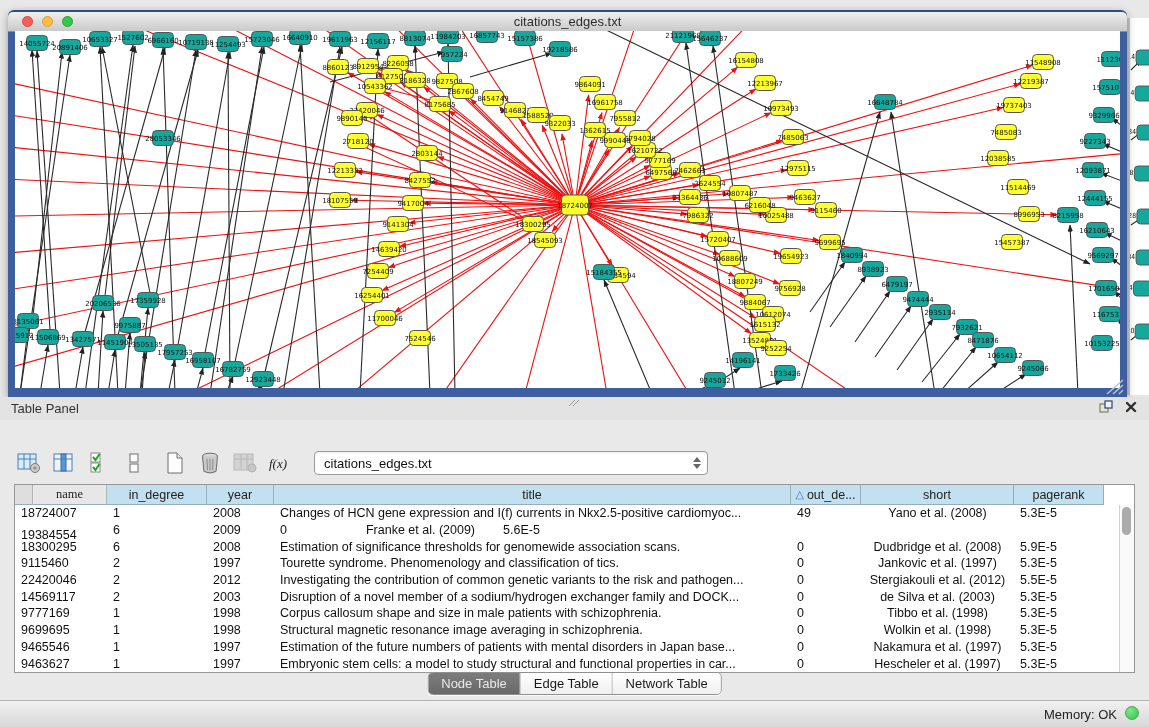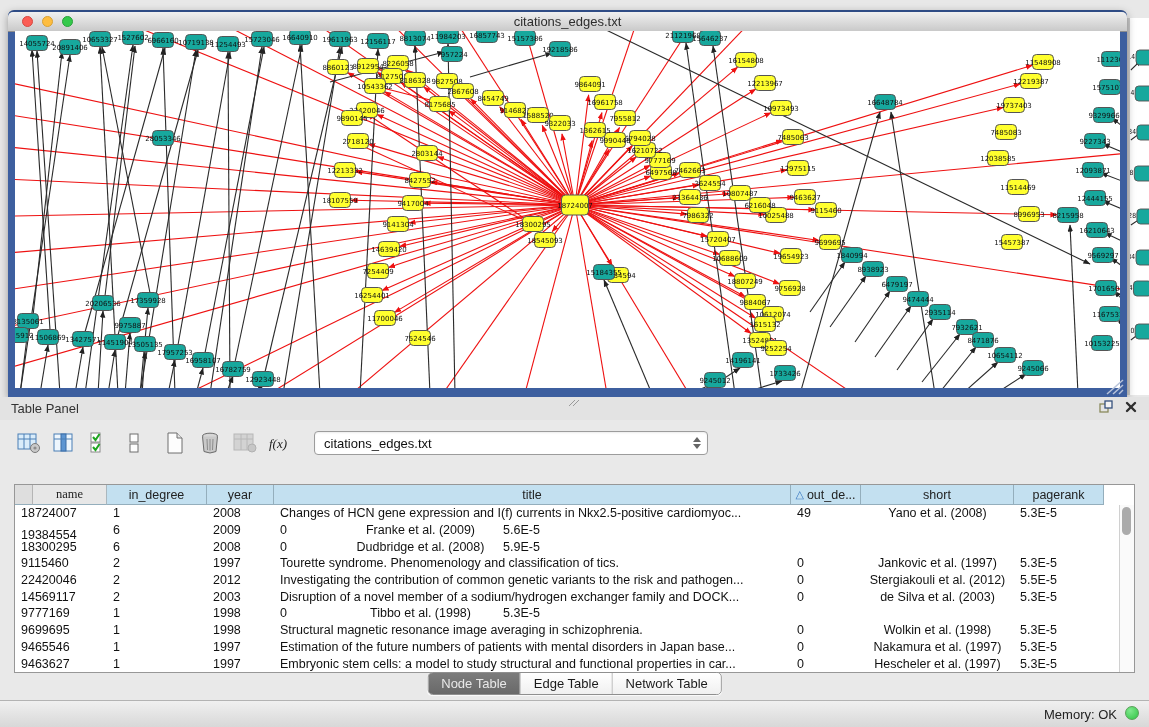--- a/index.html
+++ b/index.html
@@ -24,21 +24,21 @@
   
   .bg-window{position:absolute;left:1127px;top:18px;width:22px;height:377px;
     background:#fff;border-left:3px solid #c9c9c9;}
   
   .panel-header{position:absolute;left:0;top:397px;width:1149px;height:23px;
     background:#e3e3e3;border-bottom:1px solid #c6c6c6;}
   .panel-header .ptitle{position:absolute;left:11px;top:4px;font-size:13px;color:#333;}
   .panel-header .hicons{position:absolute;right:12px;top:3px;display:flex;gap:12px;align-items:center;}
   .divider-grip{position:absolute;left:568px;top:399px;}
   .panel-body{position:absolute;left:0;top:420px;width:1149px;height:280px;background:#e9e9e9;}
-  .toolbar{position:absolute;left:16px;top:8px;height:30px;display:flex;align-items:center;gap:9px;}
+  .toolbar{position:absolute;left:16px;top:28px;height:30px;display:flex;align-items:center;gap:9px;}
   .tool{width:26px;height:26px;display:flex;align-items:center;justify-content:center;cursor:default;}
   .combobox{margin-left:12px;width:392px;height:22px;background:#fff;border:1px solid #9c9c9c;
     border-radius:4px;position:relative;display:flex;align-items:center;box-shadow:inset 0 1px 2px rgba(0,0,0,.08);}
   .combobox .cval{font-size:13px;color:#111;padding-left:9px;}
   .combo-stepper{position:absolute;right:5px;top:3px;width:11px;height:16px;
     display:flex;flex-direction:column;align-items:center;justify-content:center;gap:2px;}
   .tri-up{width:0;height:0;border-left:4px solid transparent;border-right:4px solid transparent;
     border-bottom:5px solid #666;}
   .tri-down{width:0;height:0;border-left:4px solid transparent;border-right:4px solid transparent;
     border-top:5px solid #666;}
@@ -696,20 +696,21 @@
           <div class="td" style="width: 100px;">6</div>
           <div class="td" style="width: 67px;">2009</div>
           <div class="td" style="width: 70px;">0</div>
           <div class="td center" style="width: 153px;">Franke et al. (2009)</div>
           <div class="td" style="width: 90px;">5.6E-5</div>
         </div>
         <div class="trow">
           <div class="td" style="width: 92px;">18300295</div>
           <div class="td" style="width: 100px;">6</div>
           <div class="td" style="width: 67px;">2008</div>
+          <div class="td" style="width: 517px;">Estimation of significance thresholds for genomewide association scans.</div>
           <div class="td" style="width: 70px;">0</div>
           <div class="td center" style="width: 153px;">Dudbridge et al. (2008)</div>
           <div class="td" style="width: 90px;">5.9E-5</div>
         </div>
         <div class="trow">
           <div class="td" style="width: 92px;">9115460</div>
           <div class="td" style="width: 100px;">2</div>
           <div class="td" style="width: 67px;">1997</div>
           <div class="td" style="width: 517px;">Tourette syndrome. Phenomenology and classification of tics.</div>
           <div class="td" style="width: 70px;">0</div>
@@ -731,20 +732,21 @@
           <div class="td" style="width: 67px;">2003</div>
           <div class="td" style="width: 517px;">Disruption of a novel member of a sodium/hydrogen exchanger family and DOCK...</div>
           <div class="td" style="width: 70px;">0</div>
           <div class="td center" style="width: 153px;">de Silva et al. (2003)</div>
           <div class="td" style="width: 90px;">5.3E-5</div>
         </div>
         <div class="trow">
           <div class="td" style="width: 92px;">9777169</div>
           <div class="td" style="width: 100px;">1</div>
           <div class="td" style="width: 67px;">1998</div>
+          <div class="td" style="width: 517px;">Corpus callosum shape and size in male patients with schizophrenia.</div>
           <div class="td" style="width: 70px;">0</div>
           <div class="td center" style="width: 153px;">Tibbo et al. (1998)</div>
           <div class="td" style="width: 90px;">5.3E-5</div>
         </div>
         <div class="trow">
           <div class="td" style="width: 92px;">9699695</div>
           <div class="td" style="width: 100px;">1</div>
           <div class="td" style="width: 67px;">1998</div>
           <div class="td" style="width: 517px;">Structural magnetic resonance image averaging in schizophrenia.</div>
           <div class="td" style="width: 70px;">0</div>

